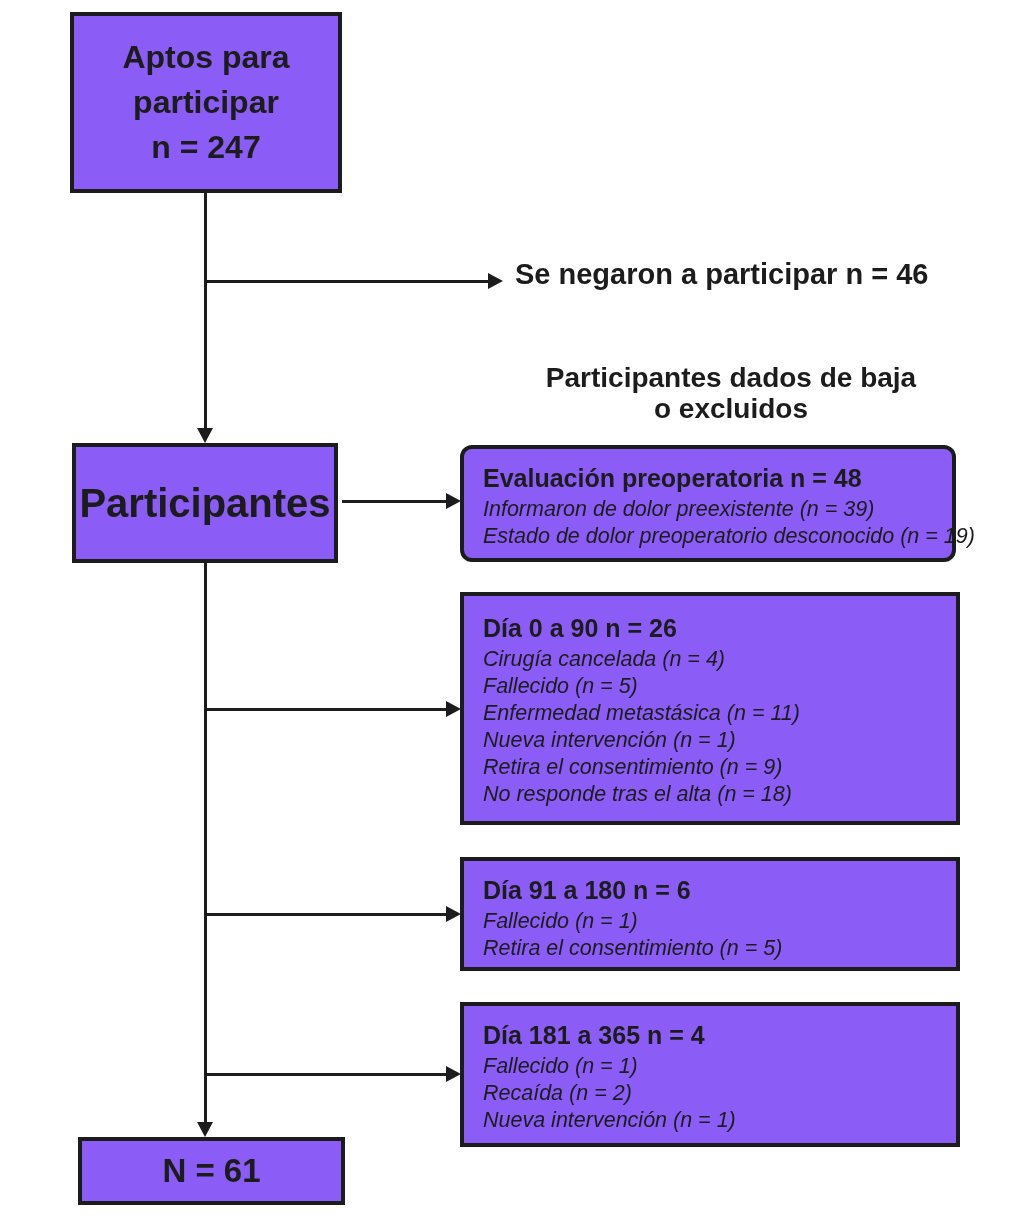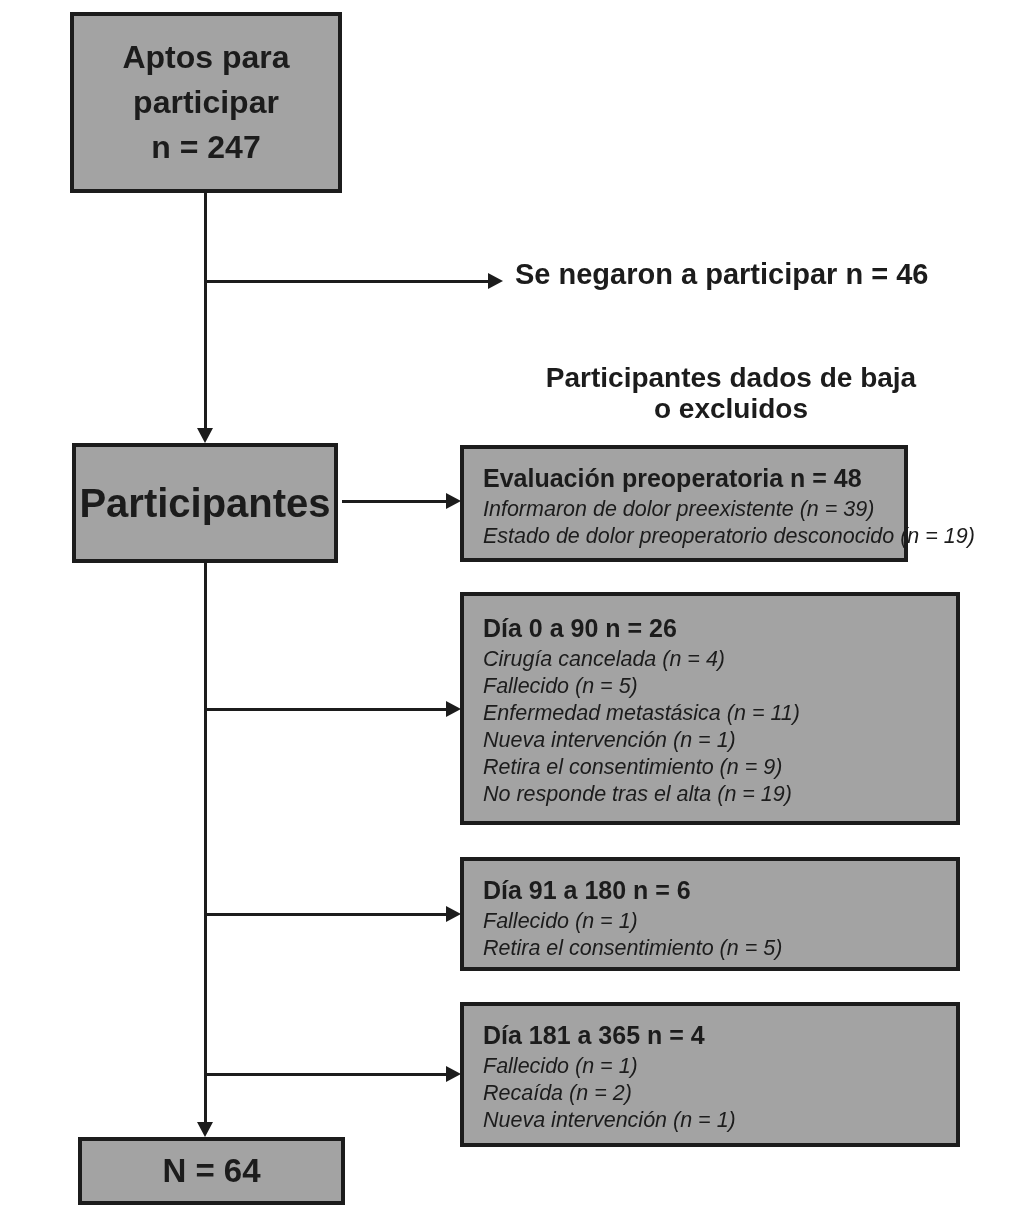--- a/index.html
+++ b/index.html
@@ -13,36 +13,36 @@
     height: 1230px;
     background: #ffffff;
     font-family: "Liberation Sans", sans-serif;
     color: #1c1c1c;
     overflow: hidden;
   }
   .box {
     position: absolute;
     box-sizing: border-box;
     border: 4px solid #1c1c1c;
-    background: #a3a3a3;
+    background: #8b5cf6;
   }
   .center-box {
     display: flex;
     flex-direction: column;
     justify-content: center;
     align-items: center;
     text-align: center;
     font-weight: bold;
   }
   .eligible-box   { left: 70px;  top: 12px;   width: 272px; height: 181px; font-size: 32px; line-height: 45px; }
   .participants-box { left: 72px; top: 443px; width: 266px; height: 120px; font-size: 40px; line-height: 48px; }
   .final-box      { left: 78px;  top: 1137px; width: 267px; height: 68px;  font-size: 33px; }
 
   .side-box { padding: 14px 14px 0 19px; }
-  .side-box-1 { left: 460px; top: 445px;  width: 448px; height: 117px; }
+  .side-box-1 { left: 460px; top: 445px;  width: 496px; height: 117px; border-radius: 12px; }
   .side-box-2 { left: 460px; top: 592px;  width: 500px; height: 233px; padding-top: 17px; }
   .side-box-3 { left: 460px; top: 857px;  width: 500px; height: 114px; }
   .side-box-4 { left: 460px; top: 1002px; width: 500px; height: 145px; }
   .side-title {
     font-weight: bold;
     font-size: 25px;
     line-height: 30px;
     margin-bottom: 3px;
     white-space: nowrap;
   }
@@ -134,21 +134,21 @@
   <div class="hline line-day0"></div>
   <div class="arrow-right head-day0"></div>
 
   <div class="box side-box side-box-2">
     <div class="side-title">Día 0 a 90 n = 26</div>
     <div class="side-item">Cirugía cancelada (n = 4)</div>
     <div class="side-item">Fallecido (n = 5)</div>
     <div class="side-item">Enfermedad metastásica (n = 11)</div>
     <div class="side-item">Nueva intervención (n = 1)</div>
     <div class="side-item">Retira el consentimiento (n = 9)</div>
-    <div class="side-item">No responde tras el alta (n = 19)</div>
+    <div class="side-item">No responde tras el alta (n = 18)</div>
   </div>
 
   <div class="hline line-day91"></div>
   <div class="arrow-right head-day91"></div>
 
   <div class="box side-box side-box-3">
     <div class="side-title">Día 91 a 180 n = 6</div>
     <div class="side-item">Fallecido (n = 1)</div>
     <div class="side-item">Retira el consentimiento (n = 5)</div>
   </div>
@@ -157,16 +157,16 @@
   <div class="arrow-right head-day181"></div>
 
   <div class="box side-box side-box-4">
     <div class="side-title">Día 181 a 365 n = 4</div>
     <div class="side-item">Fallecido (n = 1)</div>
     <div class="side-item">Recaída (n = 2)</div>
     <div class="side-item">Nueva intervención (n = 1)</div>
   </div>
 
   <div class="box center-box final-box">
-    <span>N = 64</span>
+    <span>N = 61</span>
   </div>
 
 </div>
 
 </body></html>

